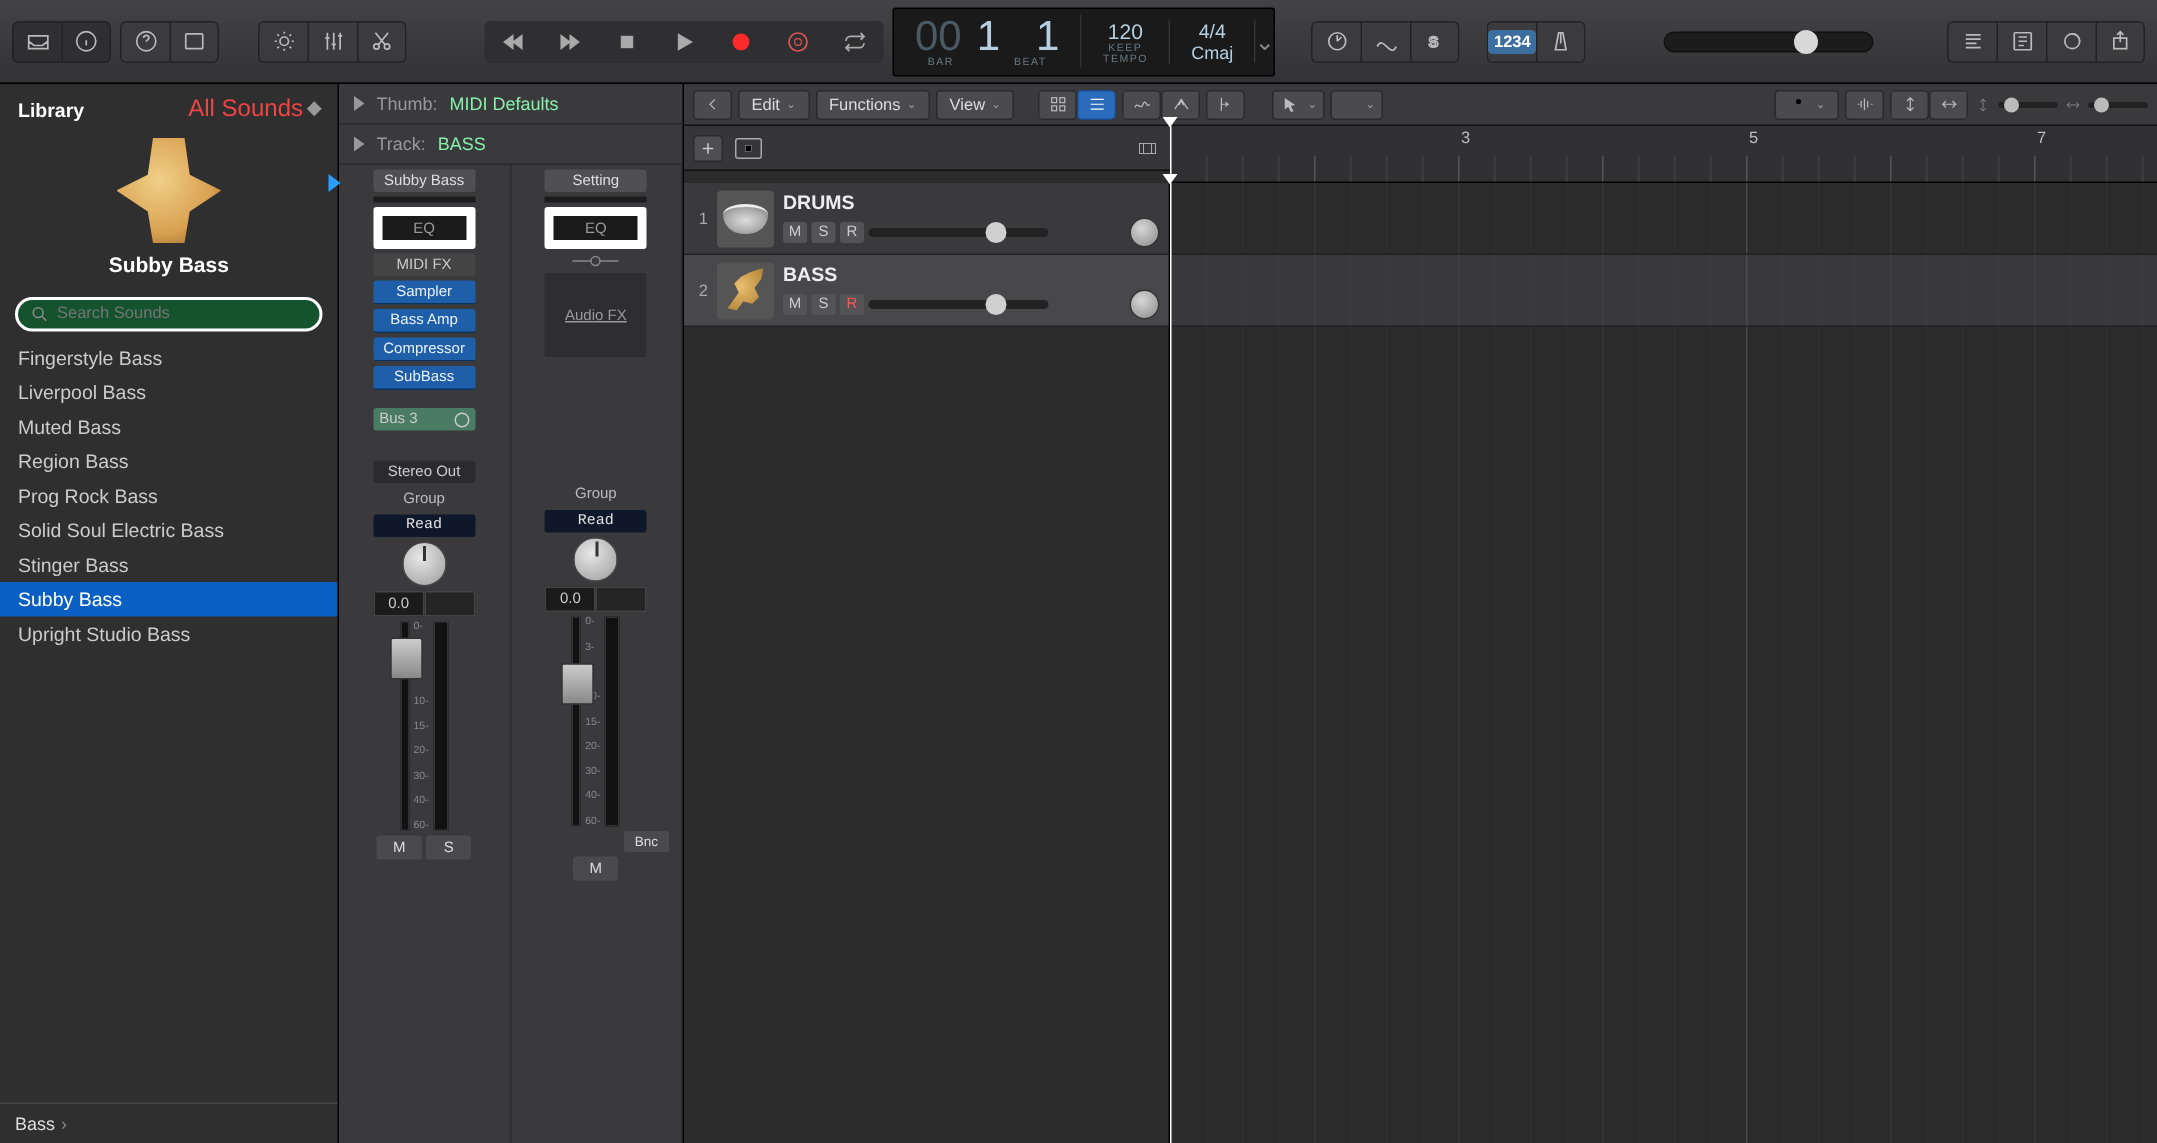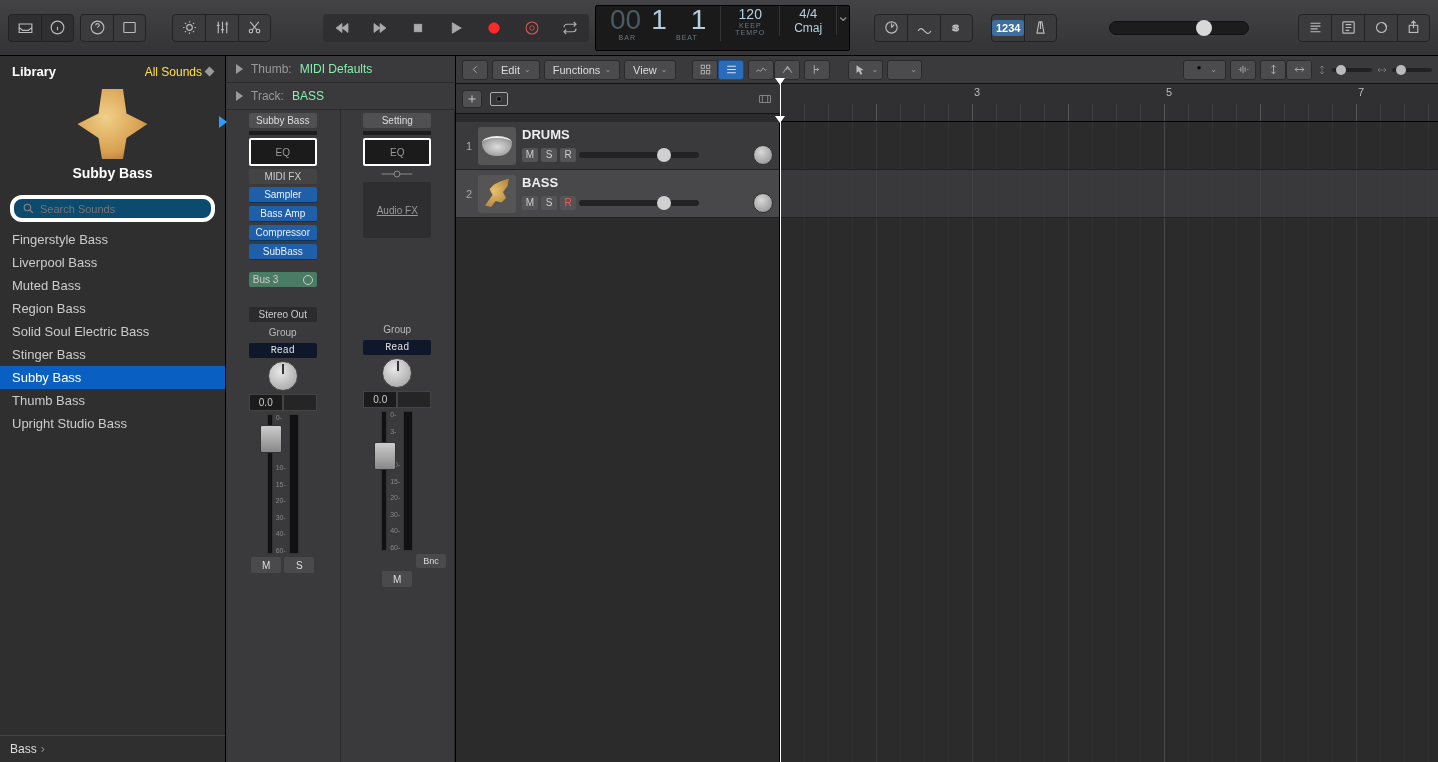--- a/index.html
+++ b/index.html
@@ -8,60 +8,60 @@
 .tbtn { display: inline-flex; align-items: center; justify-content: center; width: 33px; height: 28px; background: #3b3b3d; border-radius: 4px; border: 1px solid #222; }
 .tbtn svg { width: 17px; height: 17px; stroke: #bbb; fill: none; stroke-width: 1.6; }
 .tbtn.dark { background: #2f2f31; }
 .tgrp { display: flex; border-radius: 4px; overflow: hidden; }
 .tgrp > .tbtn { border-radius: 0; border-right-width: 0; }
 .tgrp > .tbtn:first-child { border-top-left-radius: 4px; border-bottom-left-radius: 4px; }
 .tgrp > .tbtn:last-child { border-top-right-radius: 4px; border-bottom-right-radius: 4px; border-right-width: 1px; }
 .transport-btn { width: 38px; height: 28px; display: inline-flex; align-items: center; justify-content: center; }
 .transport-btn svg { width: 18px; height: 18px; fill: #aaa; stroke: #aaa; }
 .record-btn svg circle { fill: #ff2a2a; stroke: #ff2a2a; }
-.lcd { flex: 0 0 auto; display: flex; align-items: flex-start; height: 46px; background: #1a1a1a; border: 1px solid #000; border-radius: 2px; }
+.lcd { flex: 0 0 auto; display: flex; align-items: center; height: 46px; background: #1a1a1a; border: 1px solid #000; border-radius: 2px; }
 .lcd-cell { display: flex; flex-direction: column; align-items: center; justify-content: center; padding: 0 14px; border-right: 1px solid #333; color: #9bd; }
 .lcd-cell:last-child { border-right: 0; }
 .lcd-big { font-size: 28px; font-family: "Arial Narrow", sans-serif; font-weight: 300; color: #b5cfe0; line-height: 1; display: flex; gap: 10px; }
 .lcd-dim { color: #4a5a65; }
 .lcd-lbl { font-size: 7px; letter-spacing: 1px; color: #6a7a85; text-transform: uppercase; }
 .chevron { width: 12px; display:flex; align-items:center; justify-content:center; color:#888; }
 .count-in { background: #3d6ea0; color: #fff; border-radius: 3px; padding: 2px 4px; font-size: 11px; font-weight: 600;}
 .master-vol { width: 140px; height: 14px; background: #1c1c1c; border-radius: 7px; border:1px solid #111; position: relative; }
 .master-vol .thumb { position: absolute; top: -2px; left: 62%; width: 16px; height: 16px; background: #d8d8d8; border-radius: 50%; }
 .spacer { flex: 1; }
 
 .main { display: flex; height: calc(762px - 56px); }
 .library { width: 226px; background: #2f2f2f; border-right: 1px solid #000; display: flex; flex-direction: column; }
 .lib-head { display: flex; align-items: center; justify-content: space-between; padding: 8px 12px 4px; font-size: 13px; }
 .lib-head .t1 { font-weight: 600; color: #fff; }
-.lib-head .t2 { color: #fde047; font-size: 12px; }
+.lib-head .t2 { color: #ef4444; font-size: 16px; }
 .diamond { display:inline-block; transform: rotate(45deg); width:7px; height:7px; background:#999; margin-left:4px; vertical-align:1px;}
 .lib-instr { display:flex; flex-direction:column; align-items:center; padding: 6px 0 10px; }
 .bass-shape { width: 70px; height: 70px; background: radial-gradient(circle at 40% 40%, #f0d088 0%, #d8a050 60%, #8a5a20 100%); clip-path: polygon(35% 0, 65% 0, 70% 35%, 100% 50%, 70% 70%, 65% 100%, 35% 100%, 30% 70%, 0 50%, 30% 35%); }
 .lib-name { font-weight: 600; font-size: 14px; color: #fff; margin-top: 6px;}
-.search { margin: 4px 10px 6px; display:flex; align-items:flex-end; background:#0c4a6e; border:4px solid #ffffff; border-radius: 12px; padding: 3px 8px; }
+.search { margin: 4px 10px 6px; display:flex; align-items:flex-start; background:#14532d; border:2px solid #ffffff; border-radius: 12px; padding: 3px 8px; }
 .search svg { width: 13px; height:13px; stroke:#888; fill:none; stroke-width:2;}
 .search-input { flex:1; background: transparent; border:0; outline:0; color:#ccc; font-size:11px; margin-left: 5px;}
 .sounds { flex:1; overflow:auto; font-size:13px; }
 .sounds .row { padding: 4px 12px; cursor:default; }
 .sounds .row.sel { background: #0a60c2; color:#fff; }
 .lib-foot { border-top:1px solid #444; padding:6px 10px; font-size:12px; color:#ddd; display:flex; align-items:center; gap:4px;}
 
 .inspector { width: 230px; background: #3a3a3c; border-right: 1px solid #000; display:flex; flex-direction:column; font-size: 12px;}
 .insp-row { display:flex; align-items:center; padding: 6px 10px; border-bottom: 1px solid #2a2a2c; gap:8px;}
 .insp-row .tri { width:0;height:0;border-top:5px solid transparent;border-bottom:5px solid transparent;border-left:7px solid #999;}
 .insp-row .k { color:#999; }
 .insp-row .v { color:#86efac; font-weight:500;}
 .strips { flex:1; display:flex; }
 .strip { flex:1; display:flex; flex-direction:column; align-items:center; padding: 3px 0; gap: 3px; border-right:1px solid #2a2a2c; position:relative;}
 .play-tri { position:absolute; left:-7px; top:6px; width:0;height:0; border-top:6px solid transparent; border-bottom:6px solid transparent; border-left:8px solid #2a9fff;}
 .slot { width: 68px; font-size: 10px; text-align:center; padding: 2px 0; border-radius: 2px; }
 .slot.label { background:#505052; color:#ddd; }
-.slot.eqbox { height: 28px; background:#1b1b1b; border:2px solid #ffffff; display:flex; align-items:center; justify-content:center; color:#999; font-size: 10px; }
+.slot.eqbox { height: 28px; background:#1b1b1b; border:6px solid #ffffff; display:flex; align-items:center; justify-content:center; color:#999; font-size: 10px; }
 .slot.midi { background:#444; }
 .slot.blue { background:#1f5ea8; color:#e8f1fb; border-bottom:1px solid #07345c; padding:2px 0;}
 .slot.dark { background:#2b2b2d; }
 .slot.bus { background:#4a7b63; display:inline-flex; align-items:center; justify-content:space-between; padding: 2px 4px;}
 .bus-ring { width:10px; height:10px; border:1.5px solid #ccc; border-radius:50%; }
 .slot.fx-area { height: 56px; background:#2e2e30; }
 .slot.read { background:#0f172a; color:#e0e0e0;font-family:Liberation Mono, monospace;}
 .slot.tiny { font-size:10px; color:#bbb; background:transparent; }
 .route-icon { width: 68px; height: 10px; display:flex; justify-content:center;}
 .route-icon svg { width:40px; height:10px; stroke:#888; fill:none;}
@@ -317,24 +317,24 @@
           <circle cx="10" cy="10" r="6"></circle>
           <path d="M20 20l-5-5"></path>
         </svg>
       <input class="search-input" placeholder="Search Sounds" style="">
     </div>
     <div class="sounds" id="sounds-list">
         <div class="row">Fingerstyle Bass</div>
         <div class="row">Liverpool Bass</div>
         <div class="row">Muted Bass</div>
         <div class="row">Region Bass</div>
+        <div class="row">Prog Rock Bass</div>
         <div class="row">Solid Soul Electric Bass</div>
         <div class="row">Stinger Bass</div>
         <div class="row sel">Subby Bass</div>
-        <div class="row">Thumb Bass</div>
         <div class="row">Upright Studio Bass</div>
       </div>
     <div class="lib-foot">
       <span>Bass</span>
         <span style="color:#888;">›</span>
     </div>
   </div>
 
   <div class="inspector">
     <div class="insp-row">

